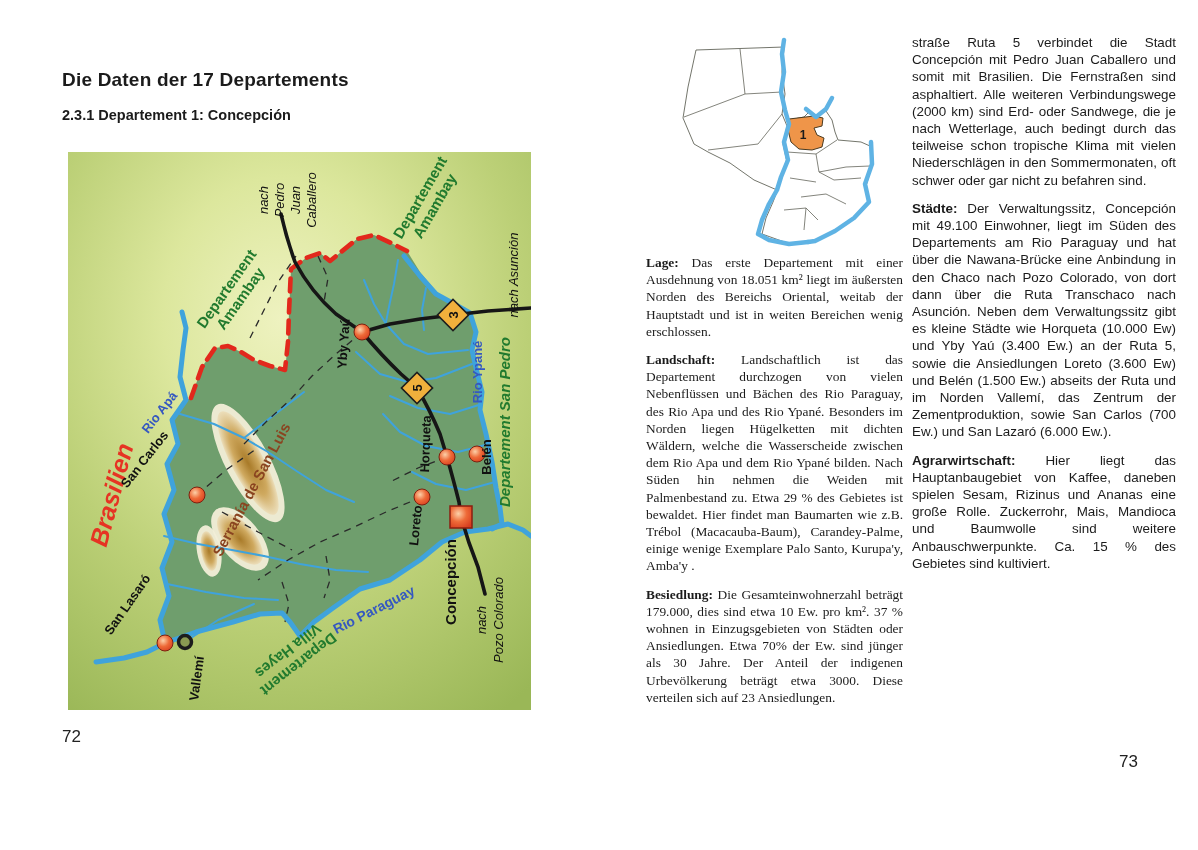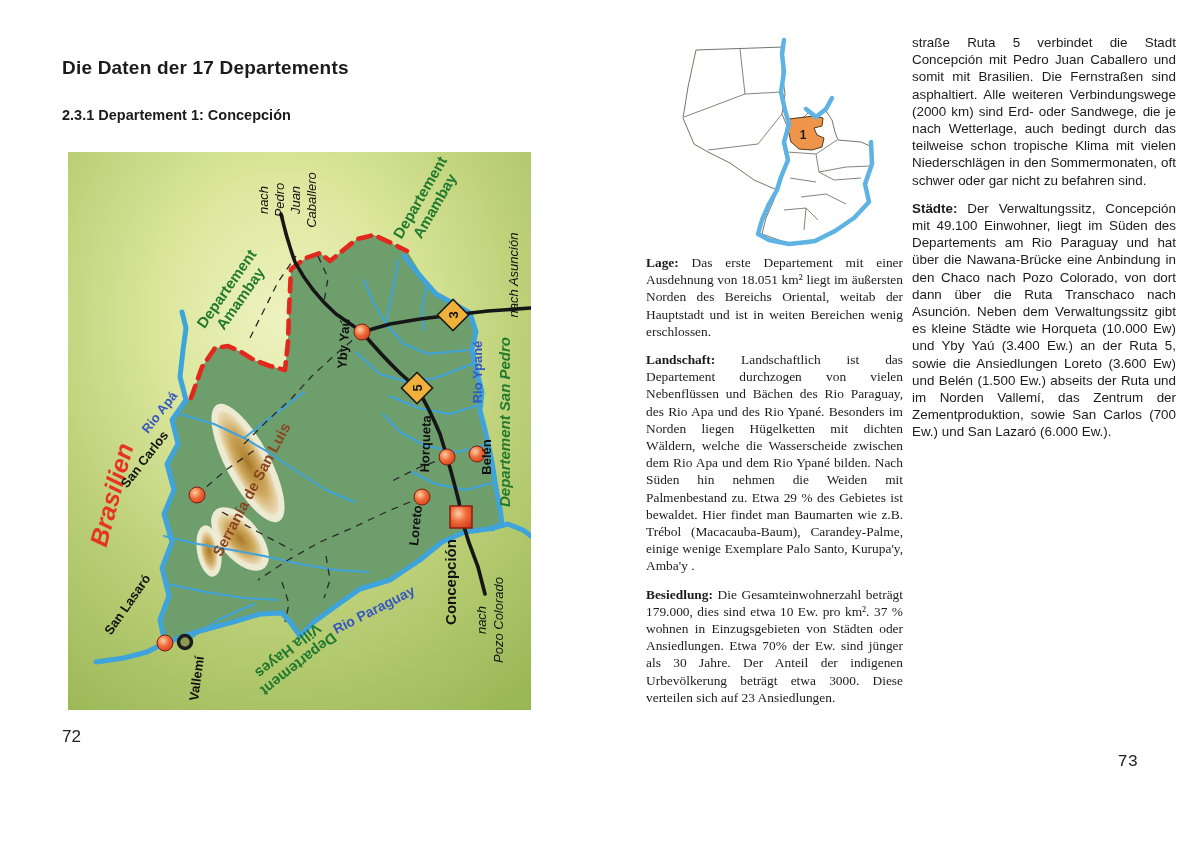--- a/index.html
+++ b/index.html
@@ -32,21 +32,21 @@
   .dept{fill:var(--dept);}
   .diamond{fill:var(--diamond);stroke:#1d1d1d;stroke-width:1.6;}
   .town-dot{stroke:#7c2110;stroke-width:1;}
   .loc-border{stroke:#63655a;stroke-width:.9;fill:none;}
 </style>
 </head>
 <body>
 
 <div id="page">
 
-  <h1 class="title abs" style="left:62px;top:57px;text-align:center;">Die Daten der 17 Departements</h1>
+  <h1 class="title abs" style="left:62px;top:69px;text-align:center;">Die Daten der 17 Departements</h1>
   <h2 class="subtitle abs" style="left:62px;top:107px;text-align:right;">2.3.1 Departement 1: Concepción</h2>
 
   <div class="abs" style="left:68px;top:152px;width:463px;height:558px;">
   <svg width="463" height="558" viewBox="0 0 463 558">
     <defs>
       <radialGradient id="bgG" cx="46%" cy="30%" r="85%">
         <stop offset="0%" stop-color="#eef2c0"></stop>
         <stop offset="30%" stop-color="#dce79d"></stop>
         <stop offset="62%" stop-color="#bcd077"></stop>
         <stop offset="100%" stop-color="#9ab757"></stop>
@@ -221,17 +221,18 @@
 
   <div class="col abs" style="left:646px;top:254px;width:257px;font-family:Liberation Serif, serif;">
     <p><b>Lage:</b><span> Das erste Departement mit einer Ausdehnung von 18.051 km² liegt im äußersten Norden des Bereichs Oriental, weitab der Hauptstadt und ist in weiten Bereichen wenig erschlossen.</span></p>
     <p><b>Landschaft:</b><span> Landschaftlich ist das Departement durchzogen von vielen Nebenflüssen und Bächen des Rio Paraguay, des Rio Apa und des Rio Ypané. Besonders im Norden liegen Hügelketten mit dichten Wäldern, welche die Wasserscheide zwischen dem Rio Apa und dem Rio Ypané bilden. Nach Süden hin nehmen die Weiden mit Palmenbestand zu. Etwa 29 % des Gebietes ist bewaldet. Hier findet man Baumarten wie z.B. Trébol (Macacauba-Baum), Carandey-Palme, einige wenige Exemplare Palo Santo, Kurupa'y, Amba'y .</span></p>
     <p><b>Besiedlung:</b><span> Die Gesamteinwohnerzahl beträgt 179.000, dies sind etwa 10 Ew. pro km². 37 % wohnen in Einzugsgebieten von Städten oder Ansiedlungen. Etwa 70% der Ew. sind jünger als 30 Jahre. Der Anteil der indigenen Urbevölkerung beträgt etwa 3000. Diese verteilen sich auf 23 Ansiedlungen.</span></p>
   </div>
 
   <div class="col abs" style="left:896px;top:34px;width:264px;margin-left:16px;">
     <p><b></b><span>straße Ruta 5 verbindet die Stadt Concepción mit Pedro Juan Caballero und somit mit Brasilien. Die Fernstraßen sind asphaltiert. Alle weiteren Verbindungswege (2000 km) sind Erd- oder Sandwege, die je nach Wetterlage, auch bedingt durch das teilweise schon tropische Klima mit vielen Niederschlägen in den Sommermonaten, oft schwer oder gar nicht zu befahren sind.</span></p>
     <p><b>Städte:</b><span> Der Verwaltungssitz, Concepción mit 49.100 Einwohner, liegt im Süden des Departements am Rio Paraguay und hat über die Nawana-Brücke eine Anbindung in den Chaco nach Pozo Colorado, von dort dann über die Ruta Transchaco nach Asunción. Neben dem Verwaltungssitz gibt es kleine Städte wie Horqueta (10.000 Ew) und Yby Yaú (3.400 Ew.) an der Ruta 5, sowie die Ansiedlungen Loreto (3.600 Ew) und Belén (1.500 Ew.) abseits der Ruta und im Norden Vallemí, das Zentrum der Zementproduktion, sowie San Carlos (700 Ew.) und San Lazaró (6.000 Ew.).</span></p>
-  </div>
-
-  <div class="pagenum abs" style="left:1100px;top:752px;width:38px;text-align:right;font-family:Liberation Mono, monospace;">73</div>
+    <p><b>Agrarwirtschaft:</b><span> Hier liegt das Hauptanbaugebiet von Kaffee, daneben spielen Sesam, Rizinus und Ananas eine große Rolle. Zuckerrohr, Mais, Mandioca und Baumwolle sind weitere Anbauschwerpunkte. Ca. 15 % des Gebietes sind kultiviert.</span></p>
+  </div>
+
+  <div class="pagenum abs" style="left:1100px;top:752px;width:38px;text-align:right;">73</div>
 
 </div>
 
 </body></html>

